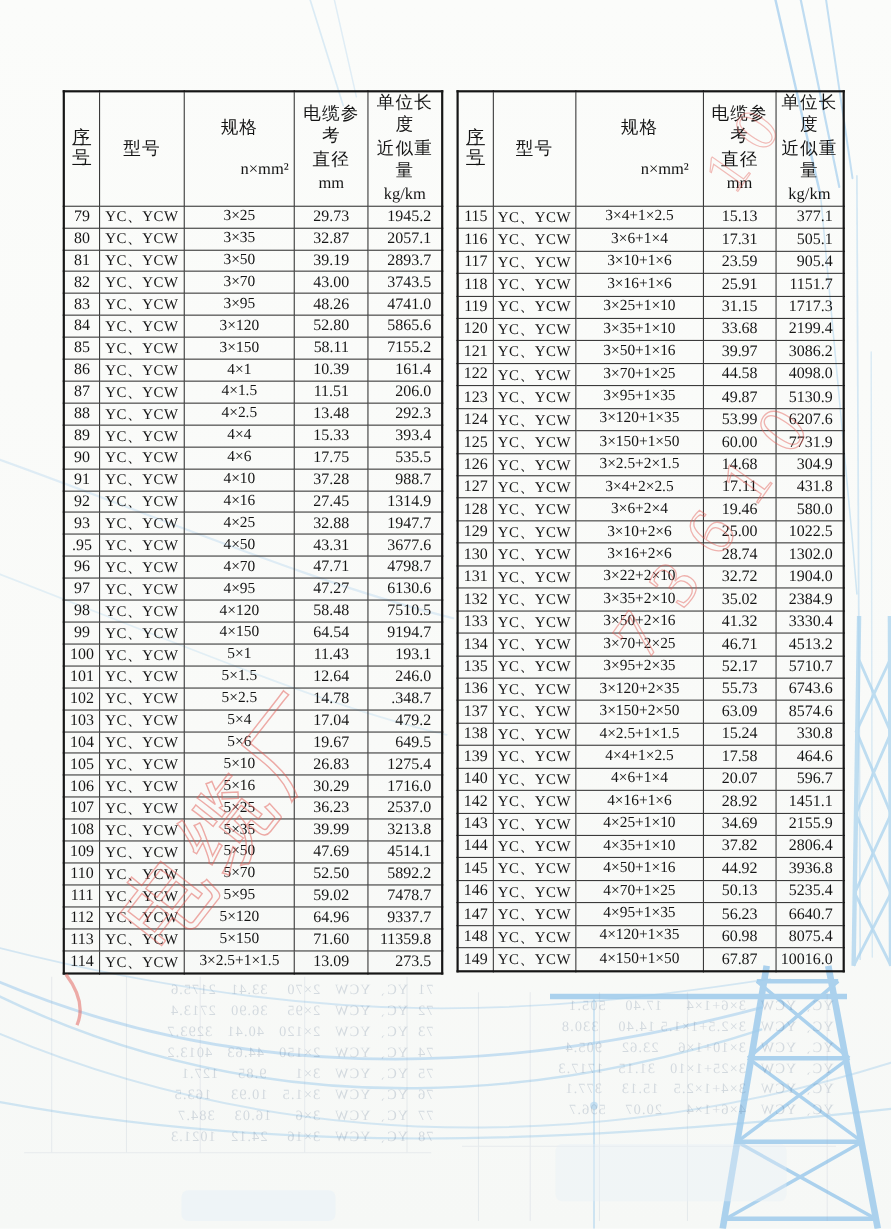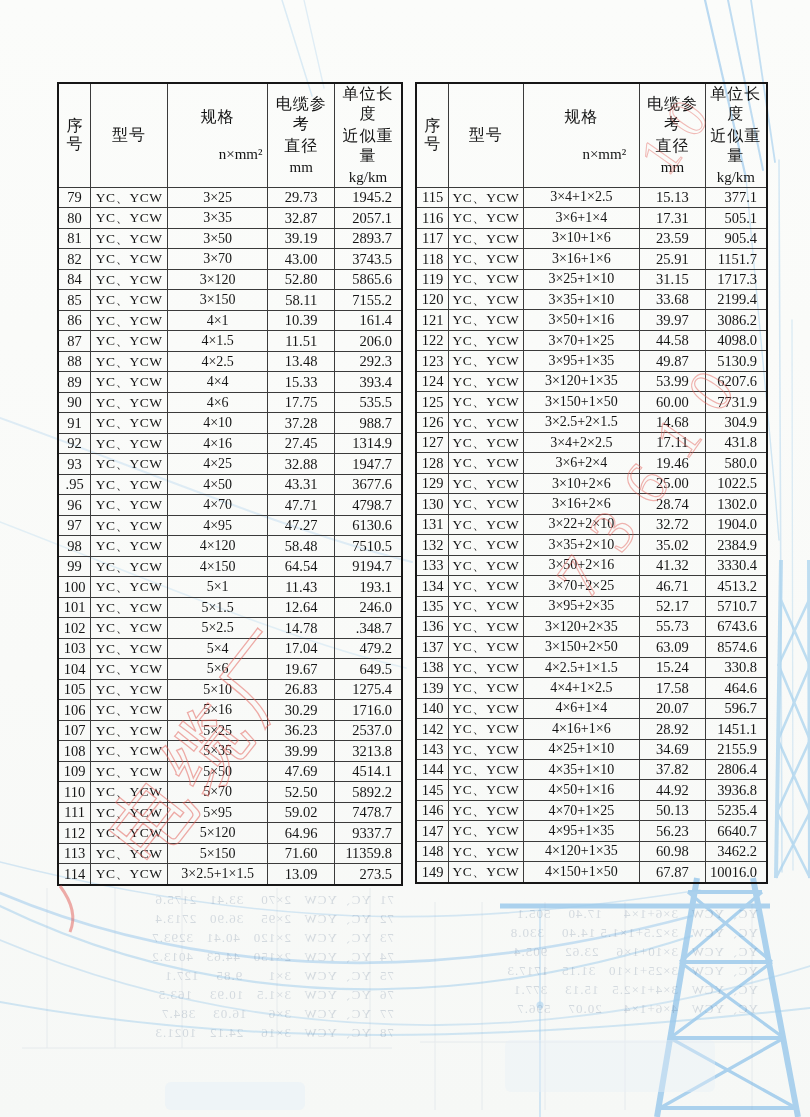--- a/index.html
+++ b/index.html
@@ -11,21 +11,21 @@
   }
   .wm-layer{position:absolute;left:0;top:0;width:810px;height:1117px;pointer-events:none;}
   .z0{z-index:0}.z3{z-index:3}
   .tbl{position:absolute;border-collapse:collapse;table-layout:fixed;z-index:2;background:transparent;}
   .tbl-left{left:57px;top:82px;width:346px;height:804px;}
   .tbl-right{left:415px;top:82px;width:353px;height:802px;}
   .tbl{border:2px solid #161616;}
   .tbl td,.tbl th{border:1px solid #3b3b3b;padding:0;font-weight:normal;vertical-align:middle;}
   .tbl thead th{height:93px;font-size:16px;letter-spacing:1px;color:#141414;}
   .hdr-stack{display:flex;flex-direction:column;justify-content:center;align-items:center;gap:2px;line-height:1.25;}
-  .seq-hdr span{display:inline-block;width:1.1em;word-break:break-all;line-height:1.15;text-align:right;}
+  .seq-hdr span{display:inline-block;width:1.1em;word-break:break-all;line-height:1.15;text-align:left;text-decoration:underline;}
   .unit{font-size:15px;letter-spacing:0;}
   .supcell{font-size:15px;letter-spacing:0;margin-left:46px;}
   .tbl tbody td{font-size:15px;line-height:1;color:#151515;white-space:nowrap;overflow:hidden;}
   .tbl tbody td.c0{text-align:center;font-size:14.5px;}
   .tbl tbody td.c1{text-align:center;font-size:13.5px;letter-spacing:.5px;}
   .tbl tbody td.c2{text-align:center;font-size:14px;}
   .tbl tbody td.c3{text-align:center;font-size:14.5px;}
   .tbl tbody td.c4{text-align:right;padding-right:9px;font-size:14.5px;}
   
   .ghost{position:absolute;z-index:1;transform:scaleX(-1);color:rgba(72,96,132,.20);
@@ -158,20 +158,27 @@
         <td class="c4">2893.7</td>
       </tr>
       <tr>
         <td class="c0">82</td>
         <td class="c1">YC、YCW</td>
         <td class="c2">3×70</td>
         <td class="c3">43.00</td>
         <td class="c4">3743.5</td>
       </tr>
       <tr>
+        <td class="c0">83</td>
+        <td class="c1">YC、YCW</td>
+        <td class="c2">3×95</td>
+        <td class="c3">48.26</td>
+        <td class="c4">4741.0</td>
+      </tr>
+      <tr>
         <td class="c0">84</td>
         <td class="c1">YC、YCW</td>
         <td class="c2">3×120</td>
         <td class="c3">52.80</td>
         <td class="c4">5865.6</td>
       </tr>
       <tr>
         <td class="c0">85</td>
         <td class="c1">YC、YCW</td>
         <td class="c2">3×150</td>
@@ -635,21 +642,21 @@
         <td class="c1">YC、YCW</td>
         <td class="c2">4×95+1×35</td>
         <td class="c3">56.23</td>
         <td class="c4">6640.7</td>
       </tr>
       <tr>
         <td class="c0">148</td>
         <td class="c1">YC、YCW</td>
         <td class="c2">4×120+1×35</td>
         <td class="c3">60.98</td>
-        <td class="c4">3462.2</td>
+        <td class="c4">8075.4</td>
       </tr>
       <tr>
         <td class="c0">149</td>
         <td class="c1">YC、YCW</td>
         <td class="c2">4×150+1×50</td>
         <td class="c3">67.87</td>
         <td class="c4">10016.0</td>
       </tr>
     </tbody>
 </table>

